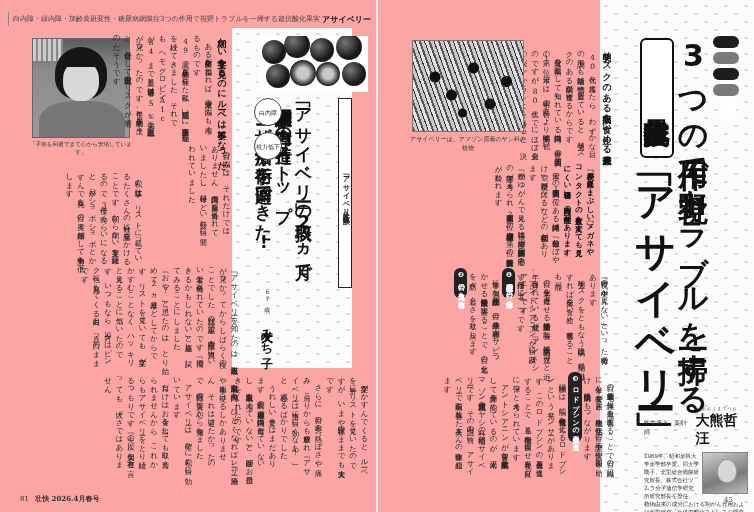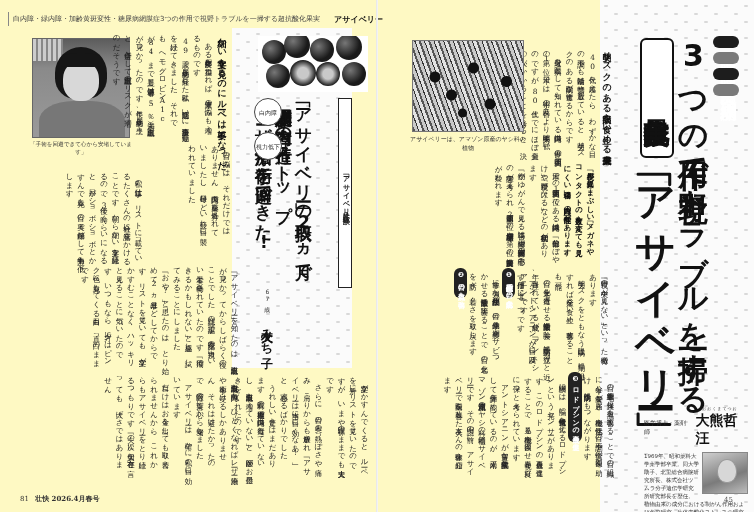--- a/index.html
+++ b/index.html
@@ -1,32 +1,32 @@
 <!DOCTYPE html>
 <html><head>
 <meta charset="utf-8">
 <style>
   * { margin:0; padding:0; box-sizing:border-box; }
   html, body { width:754px; height:512px; overflow:hidden; background:#fff; }
   body { font-family: "DejaVu Serif", "Liberation Serif", serif; color:#222; position:relative; }
 
-  .spread { position:absolute; left:0; top:0; width:754px; height:512px; background:#fef9c3; }
+  .spread { position:absolute; left:0; top:0; width:754px; height:512px; background:#fca5a5; }
   .gutter { position:absolute; left:376px; top:0; width:2px; height:512px; background:linear-gradient(to right,#e4e4e4,#f8f8f8); }
 
   
   .pattern {
     background-color:#fbfbfb;
     background-image:
       radial-gradient(ellipse 4px 2px at 6px 6px, #d9d9d9 40%, transparent 60%),
       radial-gradient(ellipse 4px 2px at 16px 14px, #d9d9d9 40%, transparent 60%);
     background-size:20px 16px;
   }
 
   .running-head { position:absolute; left:8px; top:12px; height:14px; font-family:"DejaVu Sans", sans-serif; font-size:7px; color:#444; display:flex; align-items:center; border-left:1px solid #888; padding-left:4px; }
-  .running-head b { font-size:8px; color:#111; margin-left:14px; }
+  .running-head b { font-size:8px; color:#111; margin-left:2px; }
 
   .vert { writing-mode:vertical-rl; text-orientation:upright; }
 
   
   .right-pattern-band { position:absolute; left:600px; top:0; width:154px; height:512px; }
   .title-pills { position:absolute; left:713px; top:36px; width:30px; display:flex; flex-direction:column; gap:4px; }
   .pill { width:26px; border-radius:13px; color:#fff; font-family:"DejaVu Sans", sans-serif; font-size:17px; line-height:20px; padding:6px 0; text-align:center; }
   .pill.dark { background:#1d1d1d; }
   .pill.gray { background:#7a7a7a; }
 

